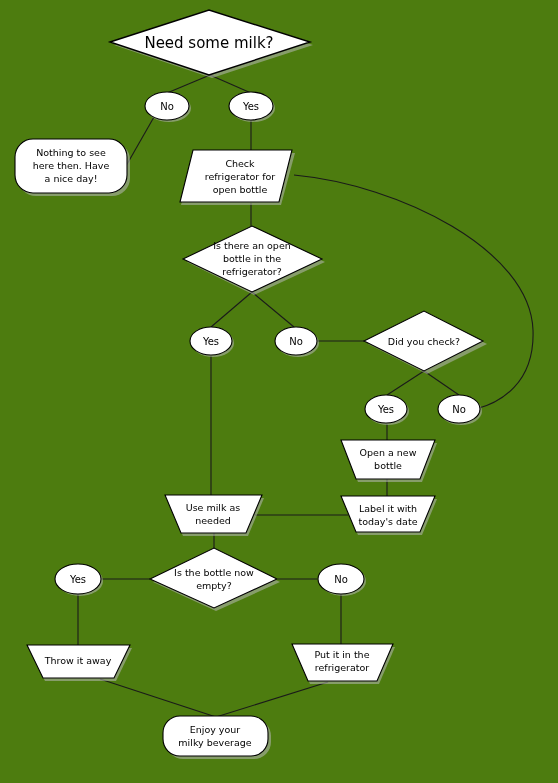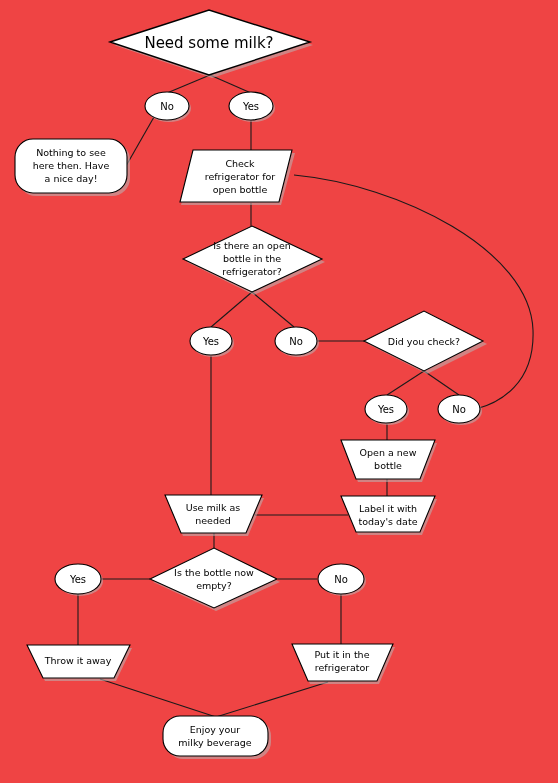--- a/index.html
+++ b/index.html
@@ -11,21 +11,21 @@
   body {
     width: 558px;
     height: 783px;
     font-family: "DejaVu Sans", sans-serif;
     overflow: hidden;
   }
   #flowchart-root {
     position: relative;
     width: 558px;
     height: 783px;
-    background: #ef4444;
+    background: #4d7c0f;
   }
   svg#flow-svg {
     position: absolute;
     top: 0;
     left: 0;
     width: 558px;
     height: 783px;
   }
   .edge {
     fill: none;

